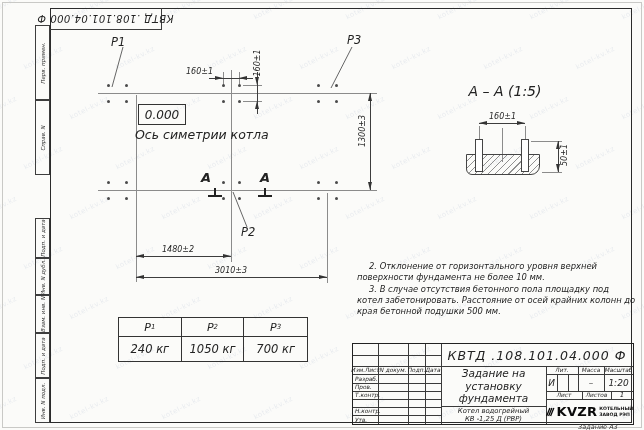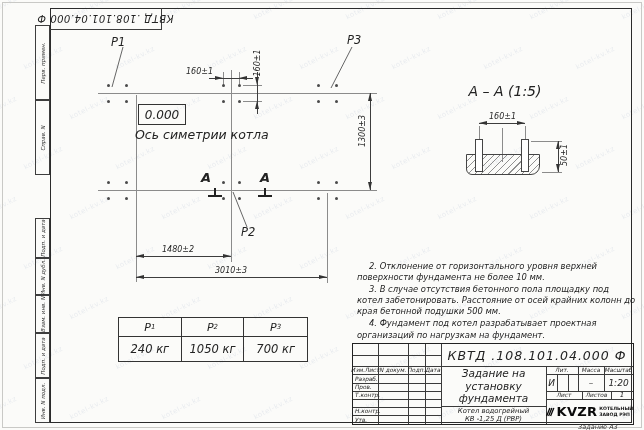--- a/index.html
+++ b/index.html
@@ -291,21 +291,20 @@
         <sub>3</sub>
       </div>
     <div class="lt-val">240 кг</div>
     <div class="lt-val">1050 кг</div>
     <div class="lt-val">700 кг</div>
   </div>
 
   <div class="notes">
     <p>2. Отклонение от горизонтального уровня верхней поверхности фундамента не более 10 мм.</p>
     <p>3. В случае отсутствия бетонного пола площадку под котел забетонировать. Расстояние от осей крайних колонн до края бетонной подушки 500 мм.</p>
-    <p>4. Фундамент под котел разрабатывает проектная организаций по нагрузкам на фундамент.</p>
   </div>
 
   <div class="tb">
 
     <div class="tvl" style="left:25px;top:0;height:80px;"></div>
     <div class="tvl" style="left:55px;top:0;height:80px;"></div>
     <div class="tvl" style="left:72px;top:0;height:80px;"></div>
     <div class="tvl" style="left:88px;top:0;height:80px;border-left-width:1.3px;"></div>
     <div class="tvl" style="left:193px;top:22px;height:58px;"></div>
     <div class="tvl" style="left:225px;top:22px;height:25px;"></div>

